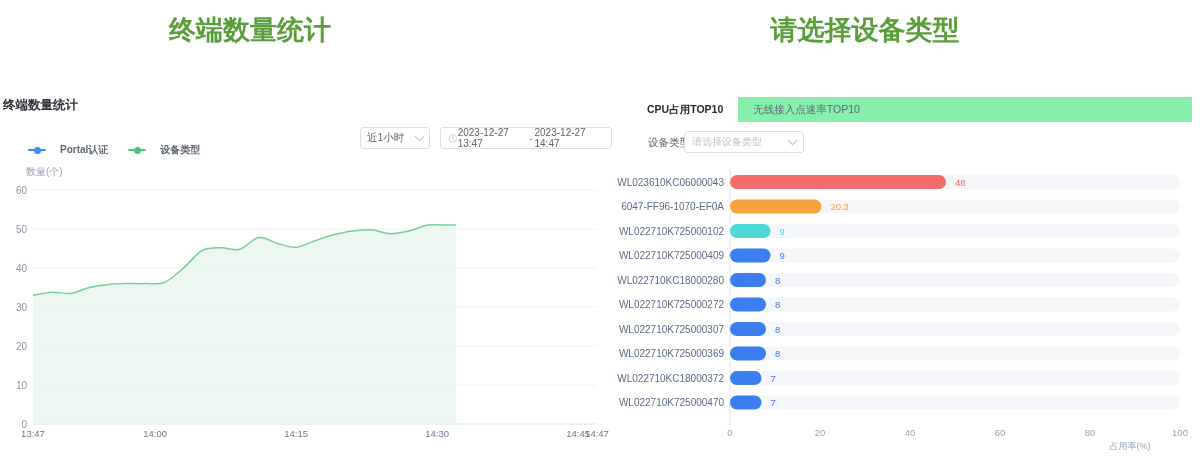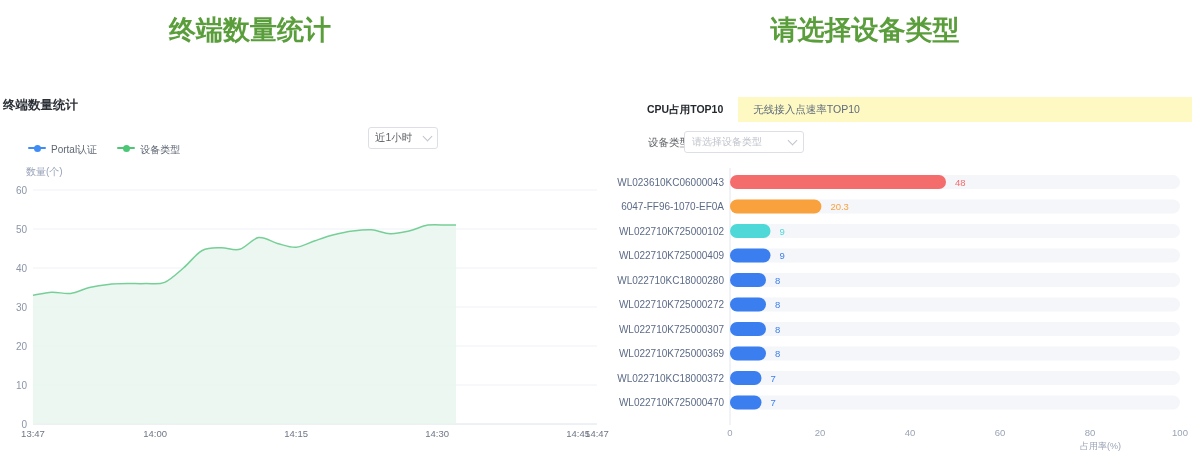--- a/index.html
+++ b/index.html
@@ -4,34 +4,34 @@
 <style>
   html,body{margin:0;padding:0;background:#fff;}
   .page{position:relative;width:1200px;height:456px;background:#fff;overflow:hidden;
         font-family:"Liberation Sans",sans-serif;color:#303133;}
   .heading{position:absolute;top:12px;font-size:27px;font-weight:bold;color:#5a9e3c;text-align:center;}
   .heading-left{left:0;width:500px;}
   .heading-right{left:615px;width:500px;}
   .panel-title{position:absolute;left:3px;top:97px;font-size:12.5px;font-weight:bold;color:#2b2f36;}
   .control{position:absolute;display:flex;align-items:center;border:1px solid #dcdfe6;border-radius:3px;
            background:#fff;font-size:10.5px;color:#606266;box-sizing:border-box;height:22px;}
-  .select-ctrl{left:360px;top:127px;width:70px;padding:8px 6px;justify-content:space-between;margin-left:8px;}
+  .select-ctrl{left:360px;top:127px;width:70px;padding:8px 6px;justify-content:space-between;}
   .date-ctrl{left:440px;top:127px;width:172px;padding:0 7px;font-size:10px;justify-content:space-between;}
   .date-ctrl .sep{color:#909399;padding:0 2px;}
   .chev{width:6px;height:6px;border-right:1.2px solid #bfc4cc;border-bottom:1.2px solid #bfc4cc;
         transform:rotate(45deg);margin-top:-3px;flex:0 0 auto;}
   .legend{position:absolute;left:28px;top:143px;display:flex;gap:20px;align-items:center;}
-  .litem{display:flex;gap:5px;cursor:pointer;}
+  .litem{display:flex;align-items:center;gap:14px;cursor:pointer;font-weight:bold;}
   .lmark{position:relative;width:18px;height:10px;display:inline-block;}
   .lline{position:absolute;left:0;top:4px;width:18px;height:2px;border-radius:1px;}
   .ldot{position:absolute;left:5.5px;top:1.5px;width:7px;height:7px;border-radius:50%;}
   .ltext{font-size:10px;color:#5e6673;}
   .ylabel{position:absolute;left:26px;top:165px;font-size:10px;color:#98a2b8;text-align:right;}
-  .xlabel{position:absolute;left:1080px;top:440px;width:100px;text-align:left;font-size:9px;color:#9aa3b5;}
-  .tab-bar{position:absolute;left:632px;top:97px;width:560px;height:25px;background:#fef9c3;
+  .xlabel{position:absolute;left:1080px;top:440px;width:100px;text-align:center;font-size:9px;color:#9aa3b5;}
+  .tab-bar{position:absolute;left:632px;top:97px;width:560px;height:25px;background:#86efac;
            display:flex;align-items:stretch;}
   .tab{display:flex;align-items:center;padding:0 15px;font-size:10.5px;color:#5e6b7c;cursor:pointer;}
   .tab.active{background:#fff;color:#24292f;font-weight:bold;}
   .filter-label{position:absolute;left:648px;top:136px;font-size:10.5px;color:#606266;}
   .device-select{left:684px;top:131px;width:120px;padding:0 7px;justify-content:space-between;}
   .device-select .placeholder{font-size:10px;color:#c0c4cc;}
   svg.chart{position:absolute;left:0;top:0;pointer-events:none;}
   text{font-family:"Liberation Sans",sans-serif;}
 </style>
 </head>
@@ -116,20 +116,29 @@
   <div class="heading heading-left">终端数量统计</div>
   <div class="heading heading-right">请选择设备类型</div>
 
   <div class="panel-title">终端数量统计</div>
 
   <div class="control select-ctrl">
     <span>近1小时</span>
     <span class="chev"></span>
   </div>
 
+  <div class="control date-ctrl">
+    <svg width="11" height="11" viewBox="0 0 12 12">
+      <circle cx="6" cy="6" r="4.8" fill="none" stroke="#c0c4cc" stroke-width="1"></circle>
+      <path d="M6 3.4 V6 L8 7.2" fill="none" stroke="#c0c4cc" stroke-width="1"></path>
+    </svg>
+    <span>2023-12-27 13:47</span>
+    <span class="sep">-</span>
+    <span>2023-12-27 14:47</span>
+  </div>
 
   <div class="legend" id="legend">
       <span class="litem">
         <span class="lmark">
           <span class="lline" style="background:#3f8cf5"></span>
           <span class="ldot" style="background:#3f8cf5"></span>
         </span>
         <span class="ltext">Portal认证</span>
       </span>
       <span class="litem">

